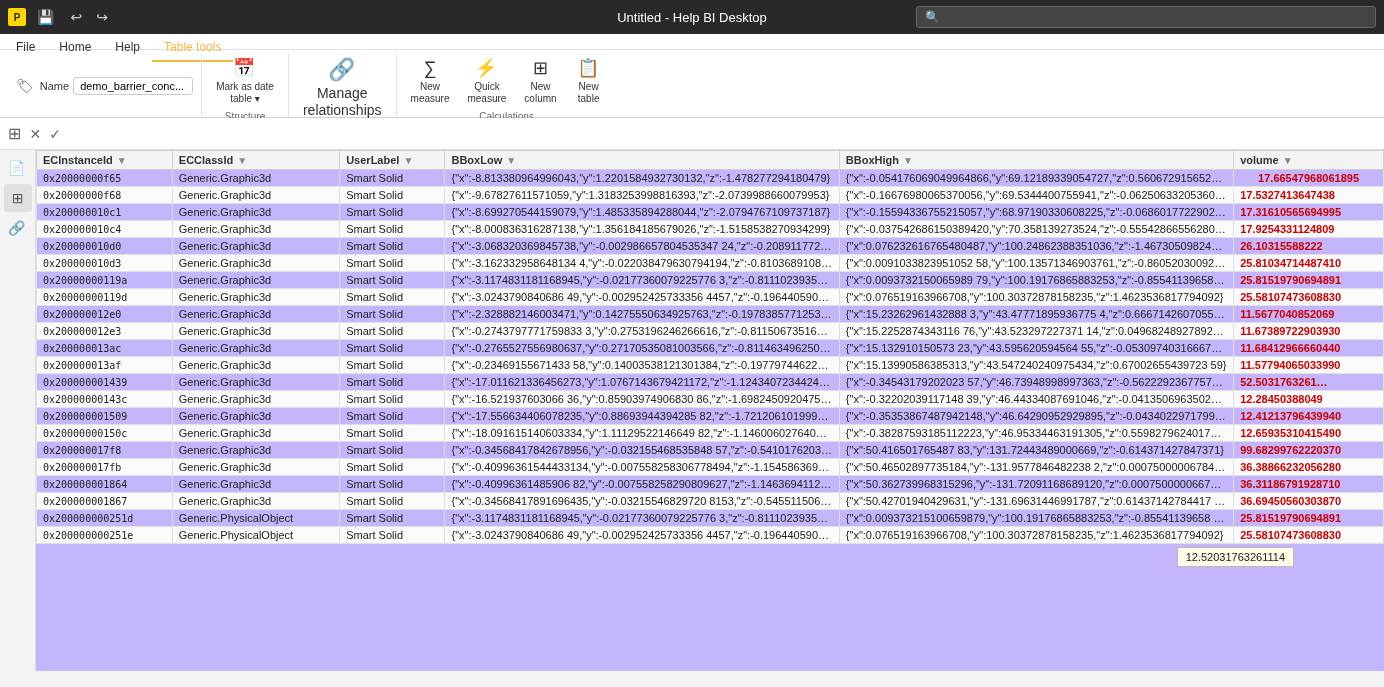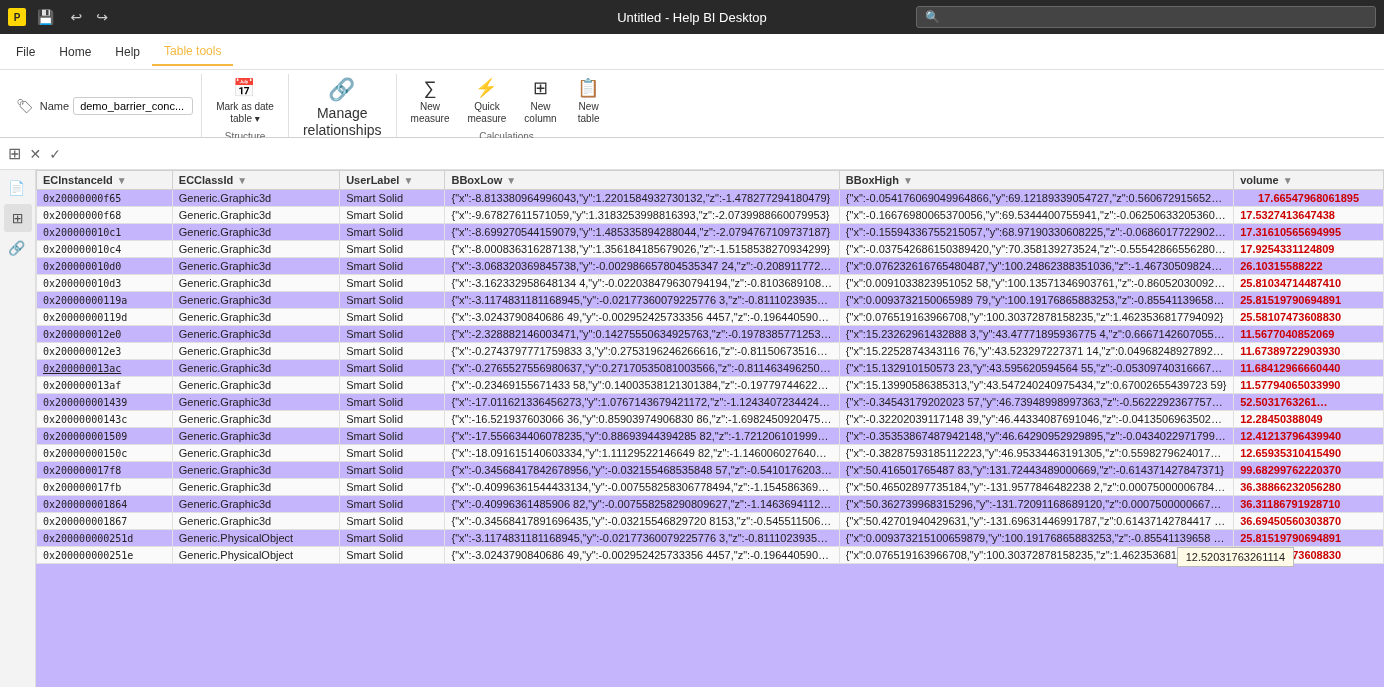--- a/index.html
+++ b/index.html
@@ -22,24 +22,24 @@
     .title-search {
       display: flex; align-items: center;
       background: #444; border: 1px solid #666;
       border-radius: 3px; padding: 3px 8px; gap: 6px; width: 460px;
     }
     .title-search input { background: none; border: none; color: #fff; font-size: 12px; outline: none; width: 100%; }
     .title-search input::placeholder { color: #bbb; }
 
     
     .menu-bar {
-      height: 36px;
+      height: 16px;
       background: #fff;
       display: flex;
-      align-items: center;
+      align-items: flex-start;
       border-bottom: 1px solid #e0e0e0;
       padding: 0 4px;
     }
     .menu-item {
       padding: 6px 12px;
       font-size: 12px;
       cursor: pointer;
       color: #333;
     }
     .menu-item.active {
@@ -399,21 +399,21 @@
             </tr>
             <tr>
               <td style="max-width: 130px; overflow: hidden; text-overflow: ellipsis;">0x200000012e3</td>
               <td style="max-width: 130px; overflow: hidden; text-overflow: ellipsis;">Generic.Graphic3d</td>
               <td style="max-width: 130px; overflow: hidden; text-overflow: ellipsis;">Smart Solid</td>
               <td style="max-width: 300px; overflow: hidden; text-overflow: ellipsis;">{"x":-0.2743797771759833 3,"y":0.2753196246266616,"z":-0.8115067351660961}</td>
               <td style="max-width: 300px; overflow: hidden; text-overflow: ellipsis;">{"x":15.2252874343116 76,"y":43.523297227371 14,"z":0.049682489278924685}</td>
               <td style="color: rgb(204, 0, 0); font-weight: 600; max-width: 130px; overflow: hidden; text-overflow: ellipsis;">11.67389722903930</td>
             </tr>
             <tr>
-              <td style="max-width: 130px; overflow: hidden; text-overflow: ellipsis; text-decoration: underline;">0x200000013ac</td>
+              <td style="max-width: 130px; overflow: hidden; text-overflow: ellipsis;">0x200000013ac</td>
               <td style="max-width: 130px; overflow: hidden; text-overflow: ellipsis;">Generic.Graphic3d</td>
               <td style="max-width: 130px; overflow: hidden; text-overflow: ellipsis;">Smart Solid</td>
               <td style="max-width: 300px; overflow: hidden; text-overflow: ellipsis;">{"x":-0.2765527556980637,"y":0.27170535081003566,"z":-0.8114634962501639}</td>
               <td style="max-width: 300px; overflow: hidden; text-overflow: ellipsis;">{"x":15.132910150573 23,"y":43.595620594564 55,"z":-0.053097403166675 4}</td>
               <td style="color: rgb(204, 0, 0); font-weight: 600; max-width: 130px; overflow: hidden; text-overflow: ellipsis;">11.68412966660440</td>
             </tr>
             <tr>
               <td style="max-width: 130px; overflow: hidden; text-overflow: ellipsis;">0x200000013af</td>
               <td style="max-width: 130px; overflow: hidden; text-overflow: ellipsis;">Generic.Graphic3d</td>
               <td style="max-width: 130px; overflow: hidden; text-overflow: ellipsis;">Smart Solid</td>

